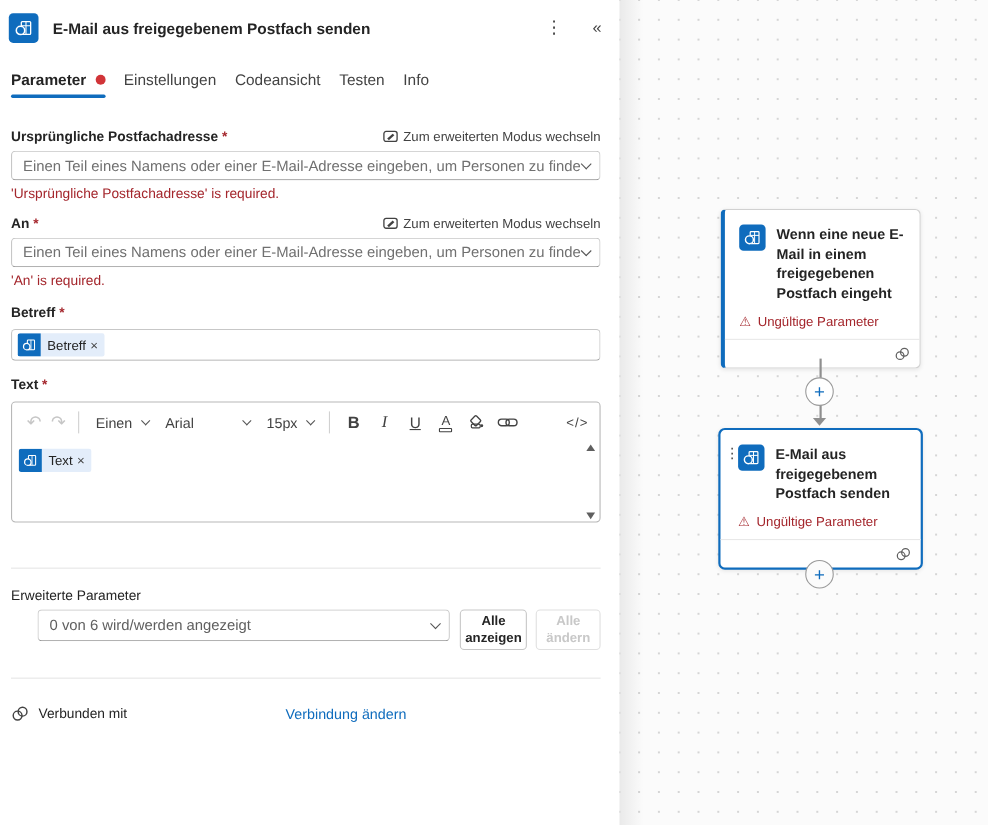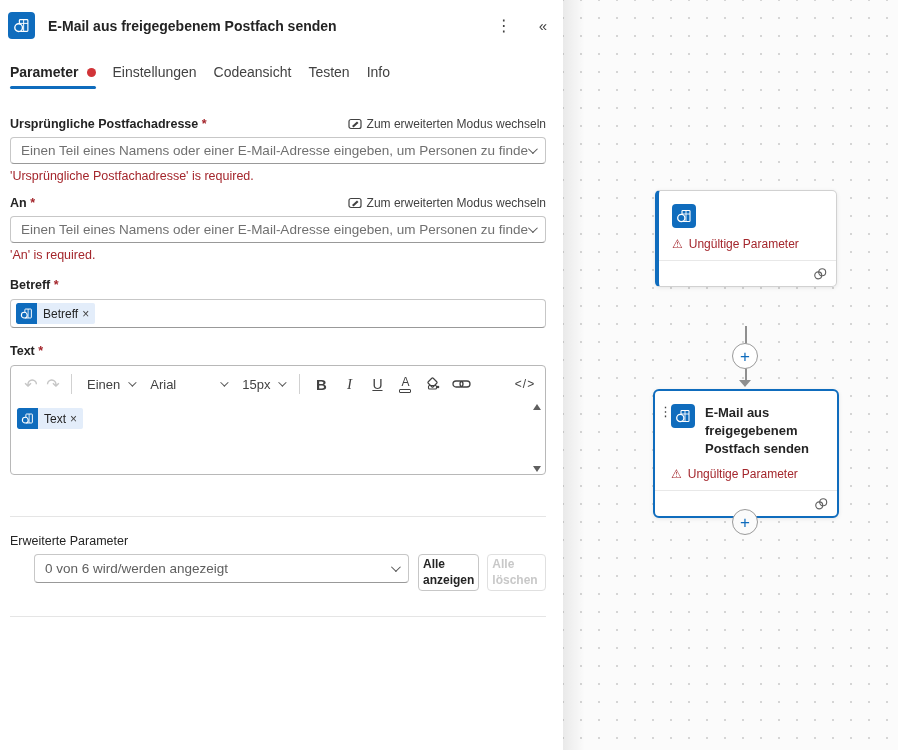--- a/index.html
+++ b/index.html
@@ -69,21 +69,21 @@
   .hr { height:1px; background:#e5e5e5; }
   .hr1 { margin-top:41px; }
   .hr2 { margin-top:25px; }
 
   .adv-label { font-size:12.5px; margin-top:17px; color:#242424; }
   .adv-row { display:flex; margin-top:6px; align-items:flex-start;margin-left:24px; }
   .adv-combo { width:399px; height:29px; margin-top:0; color:#5f5f5f; font-size:13.5px; }
   .adv-combo .val { flex:1; color:#5f5f5f; }
   .btn { width:62px; height:37px; border:1px solid #c7c7c7; border-radius:4px; background:#fff;
     font-size:12px; font-weight:600; color:#242424; display:flex; align-items:center; justify-content:center;
-    text-align:left; line-height:1.3; cursor:pointer; padding:0 4px; }
+    text-align:center; line-height:1.3; cursor:pointer; padding:0 4px; }
   .btn-show { margin-left:9px; }
   .btn-dis { margin-left:8px; color:#c8c8c8; border-color:#e0e0e0; cursor:default; }
 
   .conn-row { display:flex; align-items:center; margin-top:24px; font-size:12.5px; }
   .conn-label { margin-left:9px; }
   .conn-link { color:#0f6cbd; margin-left:144px; cursor:pointer; font-size:13px; }
 
   
   .canvas { position:absolute; left:563px; top:0; width:335px; height:750px;
     background-color:#fbfbfb;
@@ -279,42 +279,53 @@
 
     <div class="hr hr1"></div>
 
     <div class="adv-label">Erweiterte Parameter</div>
     <div class="adv-row">
       <div class="combo adv-combo">
         <span class="val">0 von 6 wird/werden angezeigt</span>
         <span class="chev"></span>
       </div>
       <button class="btn btn-show">Alle anzeigen</button>
-      <button class="btn btn-dis">Alle löschen</button>
+      <button class="btn btn-dis">Alle ändern</button>
     </div>
 
     <div class="hr hr2"></div>
 
+    <div class="conn-row">
+      <span>
+        <svg width="16" height="16" viewBox="0 0 16 16">
+            <circle cx="6" cy="9.5" r="4" fill="none" stroke="#424242" stroke-width="1.3"></circle>
+            <circle cx="10.5" cy="6" r="4" fill="none" stroke="#424242" stroke-width="1.3"></circle>
+          </svg>
+      </span>
+      <span class="conn-label">Verbunden mit</span>
+      <span class="conn-link">Verbindung ändern</span>
+    </div>
 
   </div>
 </div>
 
 <div class="canvas">
   <div class="canvas-shadow"></div>
 
   <div class="node node-trigger">
     <div class="node-body">
       <span class="o365">
         <svg width="16" height="16" viewBox="0 0 16 16">
             <rect x="6" y="2.5" width="8" height="11" rx="0.8" fill="none" stroke="#fff" stroke-width="1.1"></rect>
             <line x1="6" y1="6" x2="14" y2="6" stroke="#fff" stroke-width="0.9"></line>
             <line x1="10" y1="2.5" x2="10" y2="13.5" stroke="#fff" stroke-width="0.9"></line>
             <circle cx="5.3" cy="10" r="3.6" fill="#0f6cbd" stroke="#fff" stroke-width="1.3"></circle>
           </svg>
       </span>
+      <span class="node-title">Wenn eine neue E-Mail in einem freigegebenen Postfach eingeht</span>
     </div>
     <div class="node-warn">
       <span class="warn-ic">⚠</span>
       <span>Ungültige Parameter</span>
     </div>
     <div class="node-foot">
       <span>
         <svg width="14" height="14" viewBox="0 0 16 16">
             <circle cx="6" cy="9.5" r="4" fill="none" stroke="#616161" stroke-width="1.3"></circle>
             <circle cx="10.5" cy="6" r="4" fill="none" stroke="#616161" stroke-width="1.3"></circle>

